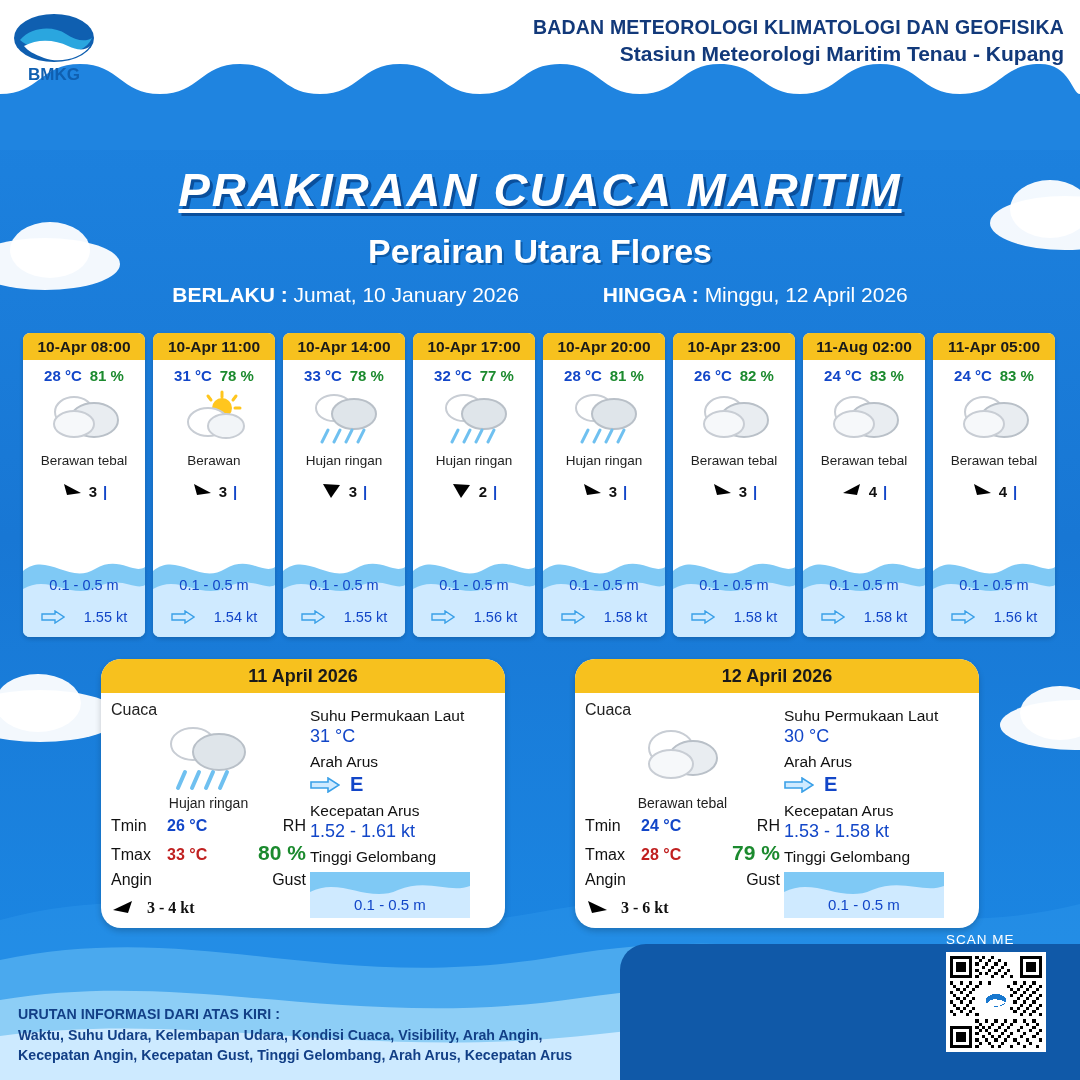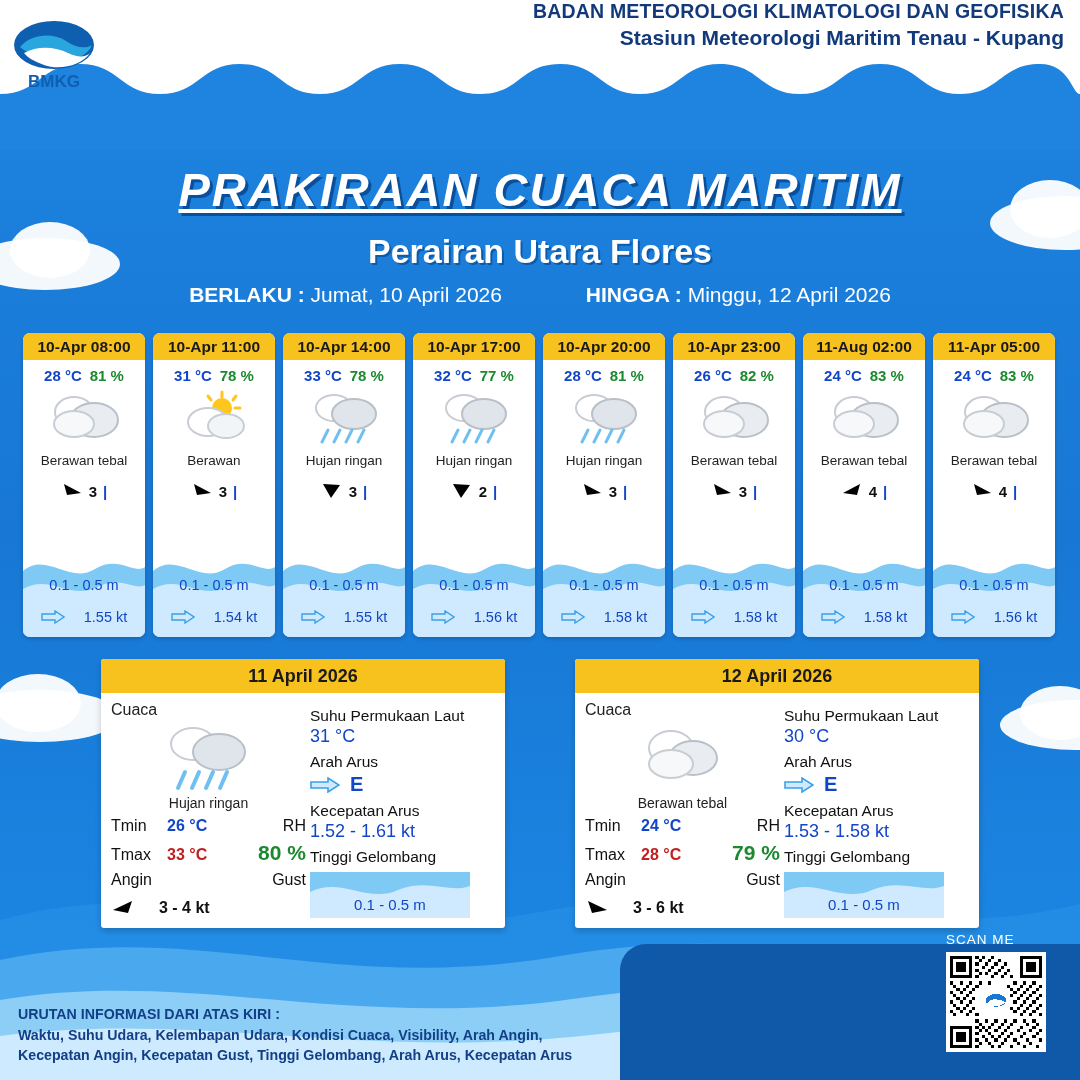--- a/index.html
+++ b/index.html
@@ -9,22 +9,22 @@
     background:#1f84e0; position:relative;
   }
   
   .bg-white-top{position:absolute;left:0;top:0;width:1080px;height:96px;background:#ffffff;}
   .wave-top{position:absolute;left:0;top:60px;width:1080px;height:90px;}
   .bg-blue{position:absolute;left:0;top:92px;width:1080px;height:988px;background:linear-gradient(180deg,#1d82df 0%,#1877d4 45%,#1c8ae6 100%);}
   .cloud{position:absolute;background:#ffffff;border-radius:50%;opacity:.95;}
   .bottom-waves{position:absolute;left:0;bottom:0;width:1080px;height:280px;}
   .bottom-box{position:absolute;left:620px;bottom:0;width:460px;height:136px;background:#1059a8;border-top-left-radius:26px;}
   
-  .logo{position:absolute;left:10px;top:15px;width:88px;height:80px;}
-  .hdr{position:absolute;right:16px;top:0;text-align:right;color:#12397a;}
+  .logo{position:absolute;left:10px;top:8px;width:88px;height:80px;}
+  .hdr{position:absolute;right:16px;top:16px;text-align:right;color:#12397a;}
   .hdr .l1{font-size:19.5px;font-weight:bold;letter-spacing:.2px;}
   .hdr .l2{font-size:21px;font-weight:bold;margin-top:3px;}
   
   .title{position:absolute;top:162px;width:1080px;text-align:center;
     font-size:47px;font-weight:bold;font-style:italic;color:#ffffff;letter-spacing:2px;
     text-shadow:3px 3px 0 #0a4f9c;text-decoration:underline;}
   .subtitle{position:absolute;top:232px;width:1080px;text-align:center;
     font-size:34px;font-weight:bold;color:#ffffff;text-shadow:2px 2px 0 #0c5aa8;}
   .valid{position:absolute;top:283px;width:1080px;text-align:center;color:#ffffff;font-size:21px;}
   .valid .lbl{font-weight:bold;}
@@ -39,35 +39,35 @@
   .card .t{color:#1246c8;}
   .card .h{color:#1b8a2e;}
   .card .ico{height:62px;display:flex;align-items:center;justify-content:center;margin-top:3px;}
   .card .cond{text-align:center;font-size:13.5px;color:#222;margin-top:4px;}
   .card .wind{display:flex;align-items:center;justify-content:center;gap:6px;margin-top:14px;font-size:15px;font-weight:bold;color:#111;}
   .card .wave-img{position:absolute;left:0;bottom:0;width:122px;height:92px;}
   .card .waveh{position:absolute;bottom:44px;width:122px;text-align:center;font-size:14.5px;color:#1246c8;}
   .card .cur{position:absolute;bottom:12px;width:122px;display:flex;align-items:center;justify-content:center;gap:19px;font-size:14.5px;color:#1246c8;}
   
   .daily{position:absolute;top:659px;left:0;width:1080px;display:flex;justify-content:center;gap:70px;}
-  .dpanel{width:404px;background:#ffffff;border-radius:3px;overflow:hidden;box-shadow:0 3px 6px rgba(0,0,0,.2);}
+  .dpanel{width:404px;background:#ffffff;border-radius:20px;overflow:hidden;box-shadow:0 3px 6px rgba(0,0,0,.2);}
   .dpanel .dhead{background:#f7c11e;text-align:center;font-weight:bold;font-size:18px;padding:7px 0 6px;color:#1a1a1a;}
   .dbody{display:flex;padding:8px 10px 10px;min-height:205px;}
   .dleft{width:196px;position:relative;}
   .dright{width:190px;padding-left:4px;}
   .lbl-sm{font-size:16px;color:#222;}
   .dleft .ico{height:72px;display:flex;align-items:center;justify-content:center;margin-top:2px;}
   .dcond{text-align:center;font-size:14px;color:#222;margin-top:2px;}
   .rowline{display:flex;align-items:baseline;margin-top:6px;font-size:16px;}
   .rowline .k{color:#111;width:56px;}
   .rowline .v{font-weight:bold;color:#1246c8;}
   .rowline .v.red{color:#c02020;}
   .rh-k{color:#111;}
   .rh-v{font-weight:bold;color:#1b8a2e;font-size:21px;}
-  .dwind{display:flex;align-items:center;gap:24px;margin-top:10px;font-size:16px;font-weight:bold;color:#111;}
+  .dwind{display:flex;align-items:center;gap:12px;margin-top:10px;font-size:16px;font-weight:bold;color:#111;font-family:Liberation Serif, serif;}
   .dright .k2{font-size:15.5px;color:#111;margin-top:6px;}
   .dright .v2{font-size:18px;color:#1246c8;margin-top:1px;}
   .arrowrow{display:flex;align-items:center;gap:10px;margin-top:2px;}
   .arrowrow .dir{font-size:20px;color:#1246c8;font-weight:bold;}
   .wavebox{position:relative;width:160px;height:46px;margin-top:6px;}
   .wavebox .txt{position:absolute;left:0;bottom:5px;width:160px;text-align:center;font-size:15px;color:#1246c8;}
   
   .footer{position:absolute;left:18px;bottom:14px;color:#123f86;font-size:14.2px;line-height:1.45;font-weight:bold;}
   .scan{position:absolute;right:26px;bottom:28px;width:108px;margin-left:34px;}
   .scan .sm{color:#ffffff;font-size:13.5px;letter-spacing:1px;margin-bottom:5px;}
@@ -114,21 +114,21 @@
 
 <div class="hdr">
   <div class="l1">BADAN METEOROLOGI KLIMATOLOGI DAN GEOFISIKA</div>
   <div class="l2">Stasiun Meteorologi Maritim Tenau - Kupang</div>
 </div>
 
 <div class="title">PRAKIRAAN CUACA MARITIM</div>
 <div class="subtitle">Perairan Utara Flores</div>
 <div class="valid">
   <span class="g1"><span class="lbl">BERLAKU :</span>
-  <span>Jumat, 10 April 2026</span></span>
+  <span>Jumat, 10 January 2026</span></span>
   <span><span class="lbl">HINGGA :</span>
   <span>Minggu, 12 April 2026</span></span>
 </div>
 
 <div class="cards">
 
   <div class="card">
     <div class="chead">10-Apr 08:00</div>
     <div class="temps">
         <span class="t">28 °C</span>

